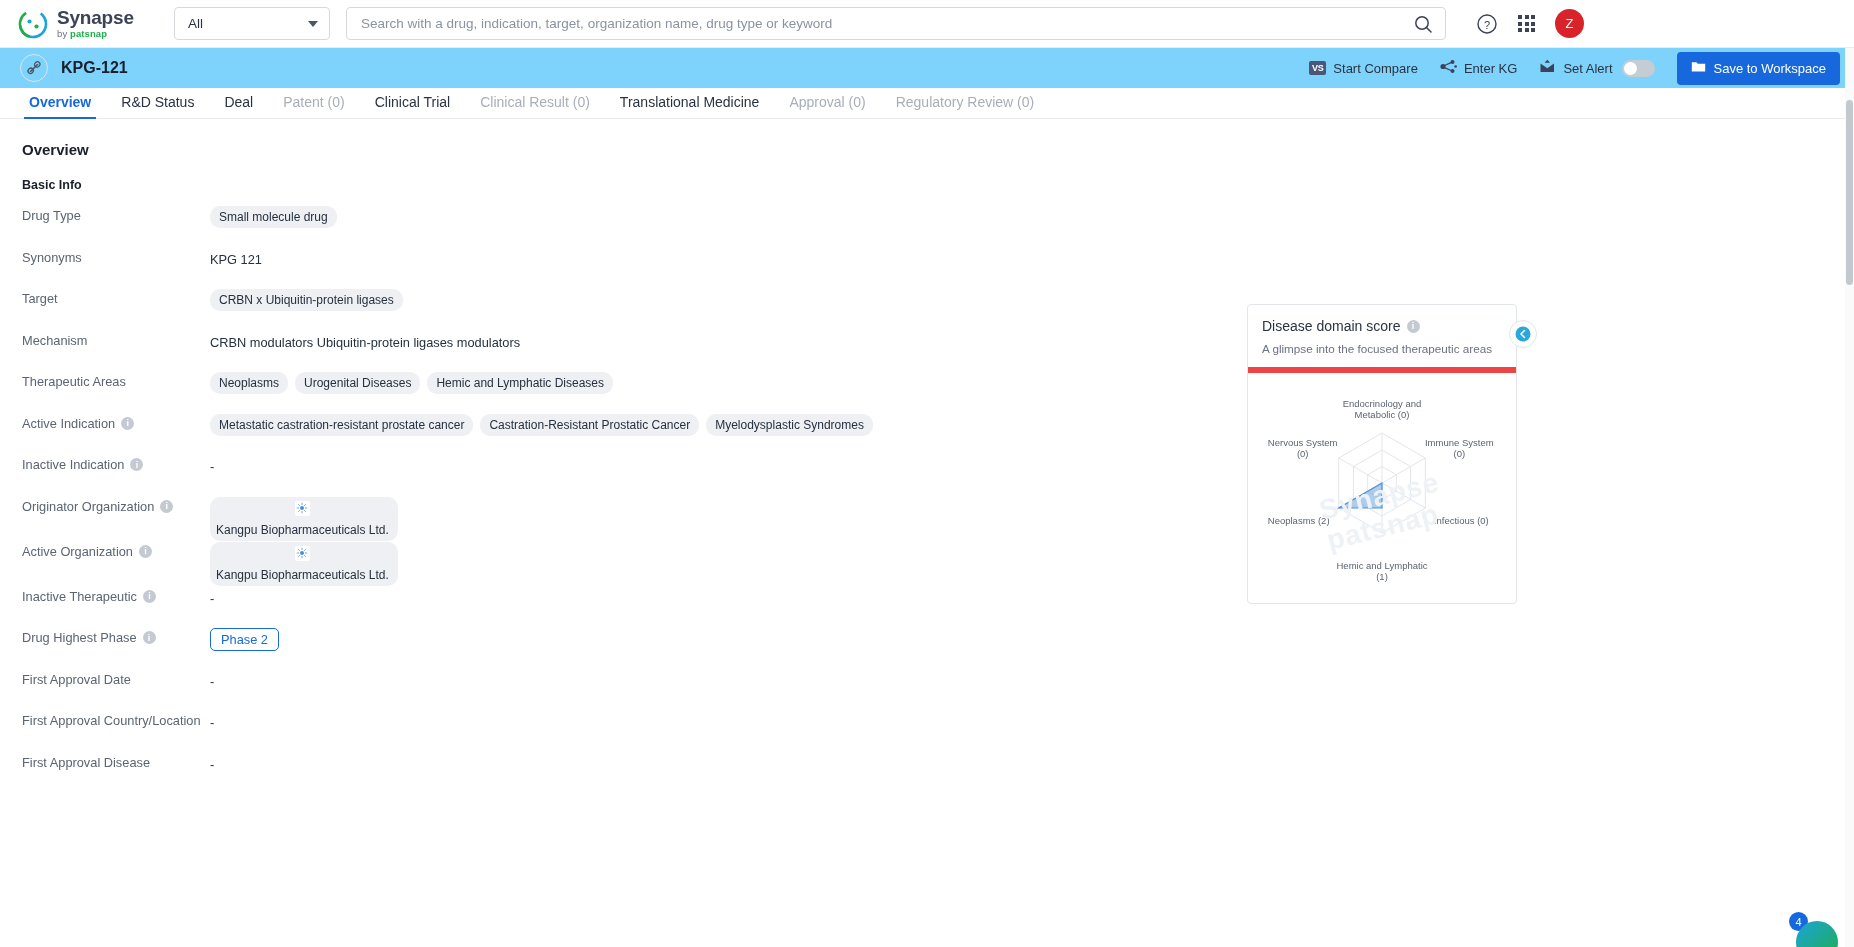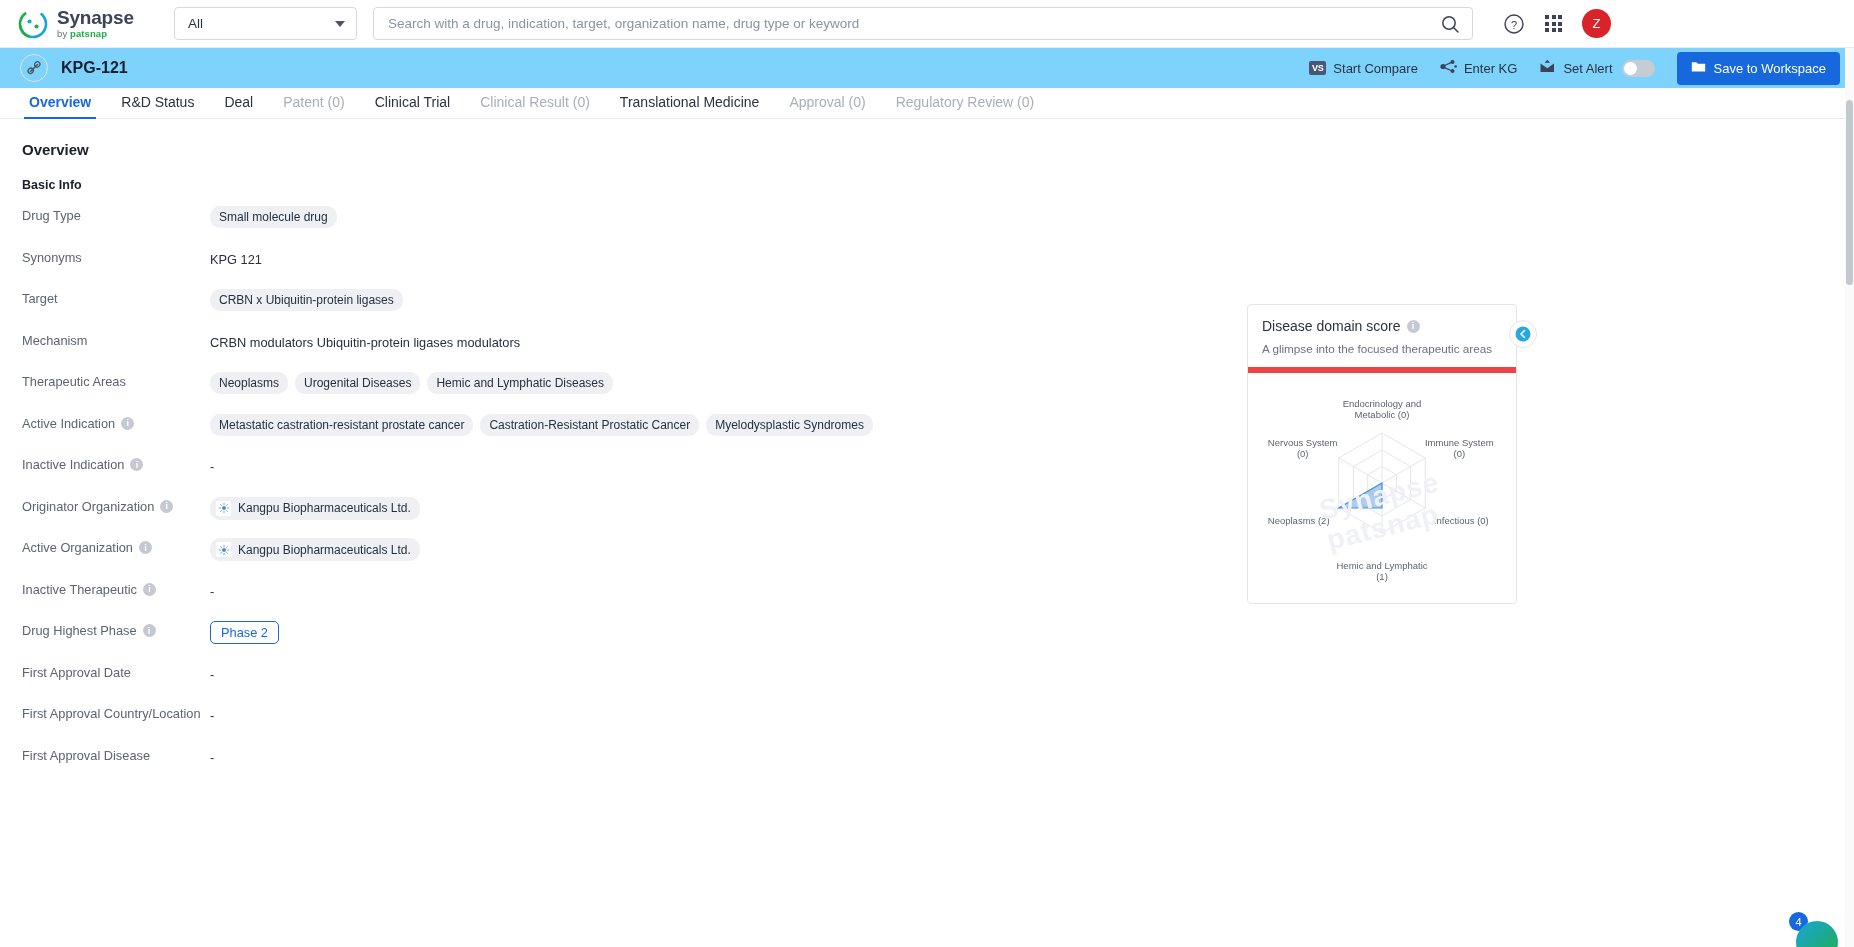--- a/index.html
+++ b/index.html
@@ -22,21 +22,21 @@
   }
   .logo-wrap { display: flex; align-items: center; gap: 9px; width: 132px; flex: none; }
   .logo-mark { width: 30px; height: 30px; flex: none; }
   .logo-text { display: flex; flex-direction: column; line-height: 1; }
   .logo-name { font-size: 19px; font-weight: bold; color: #3c4257; letter-spacing: -0.2px; }
   .logo-sub { font-size: 9.5px; color: #6b7280; margin-top: 2px; letter-spacing: 0.1px; }
   .logo-sub b { color: #1fae4a; font-weight: bold; }
 
   .scope-select {
     margin-left: 24px;
-    width: 183px; height: 33px;
+    width: 156px; height: 33px;
     border: 1px solid #d5d9de; border-radius: 4px;
     display: flex; align-items: center; justify-content: space-between;
     padding: 0 11px 0 13px;
     font-size: 13.5px; color: #2b3240;
     background: #fff; flex: none;
   }
   .caret { width: 0; height: 0; border-left: 5px solid transparent; border-right: 5px solid transparent; border-top: 6px solid #4b5563; }
 
   .searchbox {
     margin-left: 16px;
@@ -140,21 +140,21 @@
     font-size: 9px; font-weight: bold;
     display: inline-flex; align-items: center; justify-content: center;
     font-style: normal; flex: none;
   }
   .row-val { display: flex; flex-wrap: wrap; gap: 7px; align-items: center; padding-top: 1px; }
   .chip {
     background: #eef0f3; border-radius: 10px;
     padding: 4px 9px; font-size: 12px; color: #26303f;
     white-space: nowrap;
   }
-  .chip.org { display: flex; align-items: center; gap: 7px; padding-left: 6px; }
+  .chip.org { display: flex; align-items: center; gap: 7px; padding-left: 6px; flex-direction: column; }
   .org-logo {
     width: 15px; height: 15px; background: #fff; border-radius: 2px;
     display: flex; align-items: center; justify-content: center; flex: none;
   }
   .plain { font-size: 12.8px; color: #26303f; padding-top: 4px; }
   .phase-chip {
     border: 1px solid #1668dc; color: #1668dc;
     border-radius: 5px; padding: 3px 10px; font-size: 12.8px;
     background: #fff;
   }

